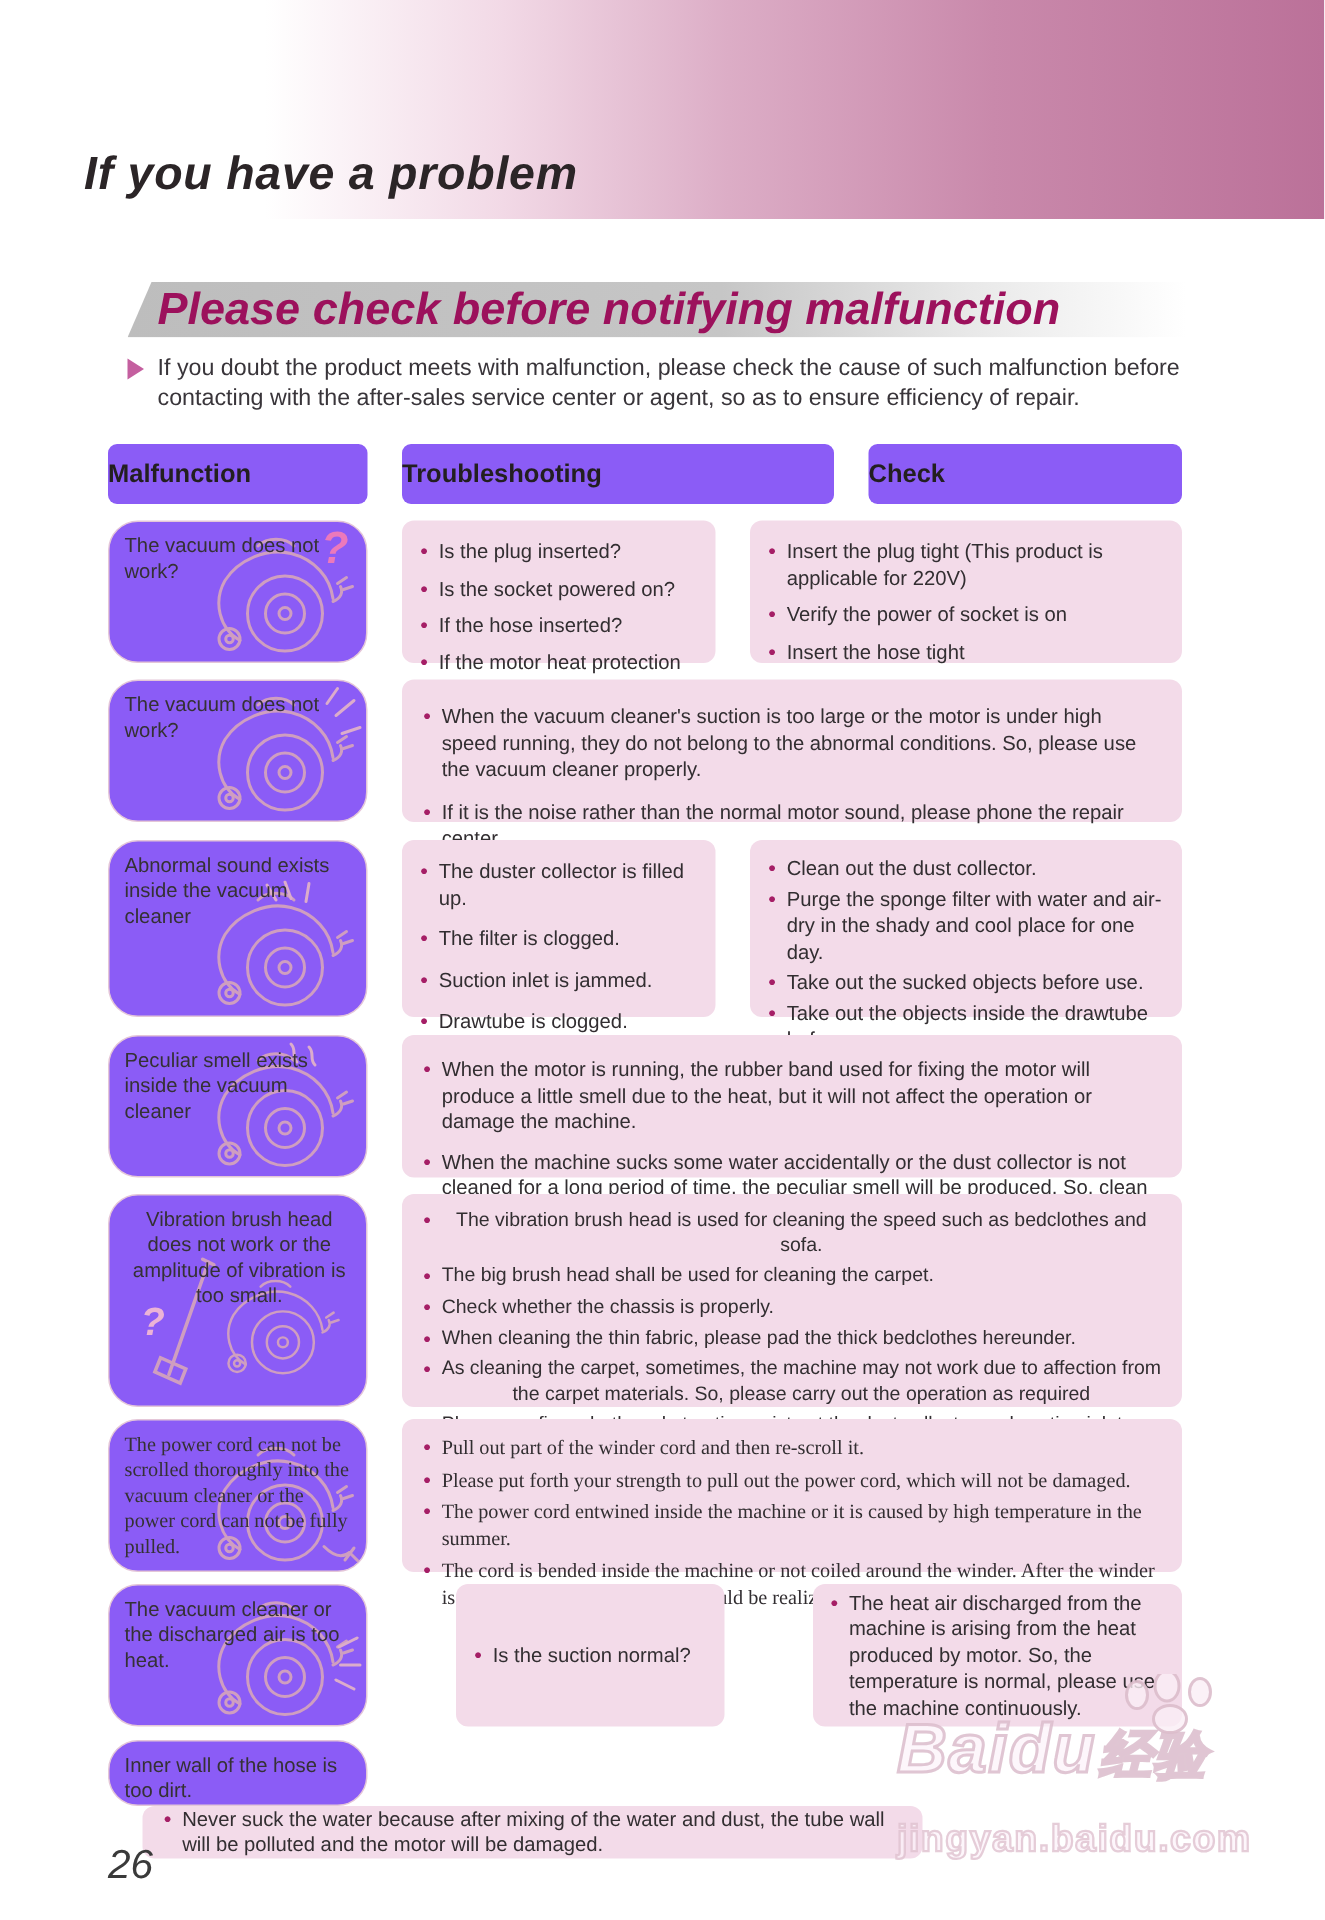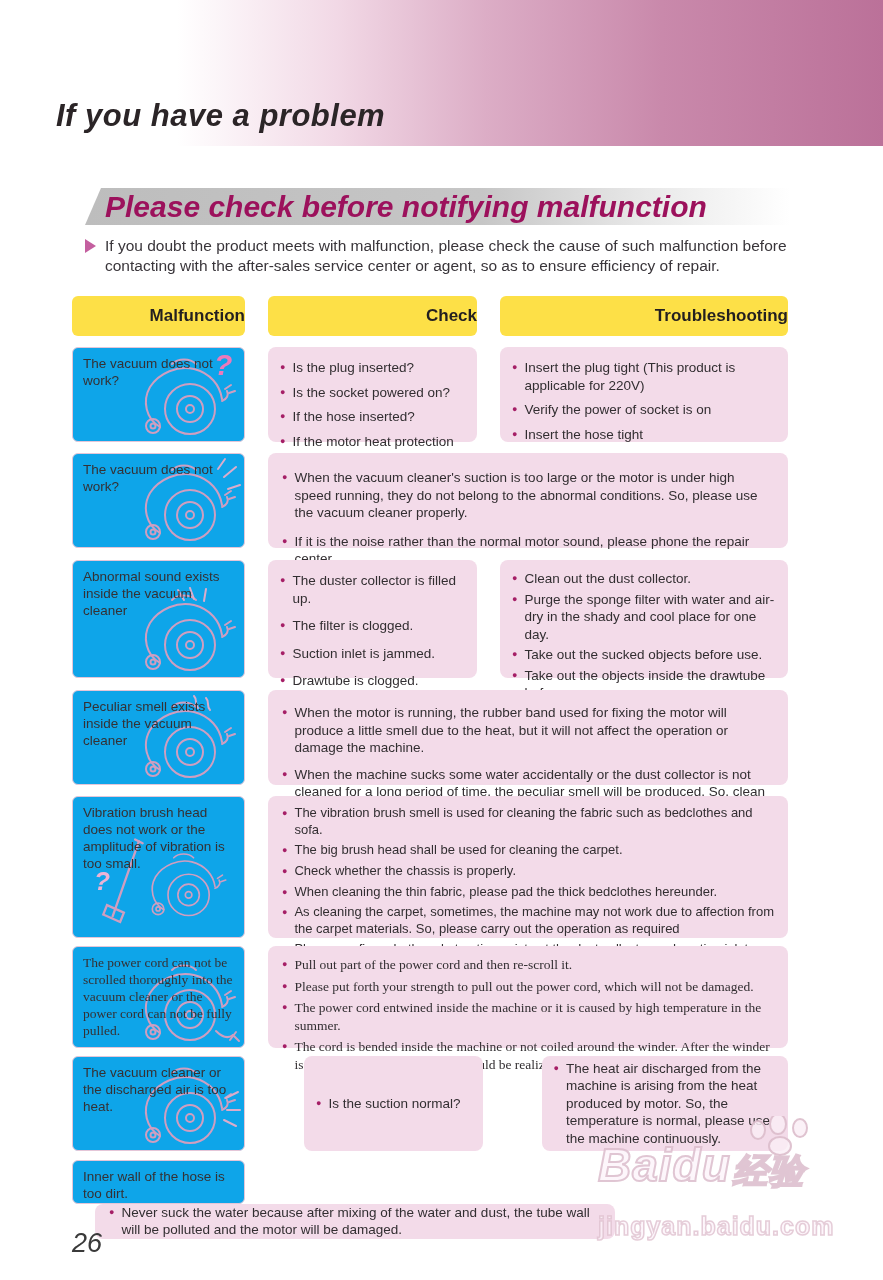--- a/index.html
+++ b/index.html
@@ -13,25 +13,25 @@
         background:linear-gradient(90deg,#bdbdbd 0%,#c6c6c6 55%,rgba(214,214,214,.55) 78%,rgba(230,230,230,0) 98%);
         clip-path:polygon(16px 0,100% 0,100% 100%,0 100%);}
   .section-heading{font-size:30px;font-weight:bold;font-style:italic;color:#9c115c;
         line-height:37px;padding-left:20px;white-space:nowrap;}
   .intro{position:absolute;left:85px;top:236px;width:750px;display:flex;}
   .intro-arrow{width:0;height:0;border-left:11px solid #c45f9f;border-top:7px solid transparent;
         border-bottom:7px solid transparent;margin:3px 9px 0 0;flex:none;}
   .intro-text{font-size:15.5px;line-height:1.32;color:#39353a;}
   .tbl{position:absolute;left:72px;top:296px;width:716px;}
   .hdr-row{display:flex;margin-bottom:11px;}
-  .pill{background:#fde047;border-radius:6px;height:40px;line-height:40px;text-align:right;
+  .pill{background:#8b5cf6;border-radius:6px;height:40px;line-height:40px;text-align:left;
         font-size:17px;font-weight:bold;color:#231f20;}
   .pill.c0{width:173px;}  .pill.c1{width:209px;margin-left:23px;}  .pill.c2{width:288px;margin-left:23px;}
   .row{display:flex;align-items:stretch;}
-  .malf{width:173px;flex:none;background:#0ea5e9;border:1.5px solid #e4c6d8;border-radius:6px;
+  .malf{width:173px;flex:none;background:#8b5cf6;border:1.5px solid #e4c6d8;border-radius:20px;
         box-sizing:border-box;position:relative;overflow:hidden;}
   .malf-text{position:relative;z-index:2;padding:8px 8px 0 10px;font-size:13.5px;line-height:1.25;color:#353134;}
   .malf svg{position:absolute;right:2px;bottom:2px;z-index:1;}
   .pinkbox{background:#f3dbe9;border-radius:8px;box-sizing:border-box;}
   .check{width:209px;margin-left:23px;padding:12px 8px 0 12px;}
   .trouble{width:288px;margin-left:23px;padding:12px 8px 0 12px;}
   .spanbox{width:520px;margin-left:23px;padding:12px 14px 0 14px;}
   .itm{display:flex;align-items:flex-start;margin-bottom:7px;}
   .itm .b{color:#a51e66;font-size:9px;line-height:1;margin:4px 7px 0 0;flex:none;}
   .itm .t{font-size:13.5px;line-height:1.3;color:#322e31;}
@@ -70,22 +70,22 @@
   </div>
 
   <div class="intro">
     <span class="intro-arrow"></span>
     <span class="intro-text">If you doubt the product meets with malfunction, please check the cause of such malfunction before contacting with the after-sales service center or agent, so as to ensure efficiency of repair.</span>
   </div>
 
   <div class="tbl">
     <div class="hdr-row">
       <div class="pill c0">Malfunction</div>
+      <div class="pill c2">Troubleshooting</div>
       <div class="pill c1">Check</div>
-      <div class="pill c2">Troubleshooting</div>
     </div>
     <div id="rows">
         <div class="row r0" style="height: 95px; margin-bottom: 11px;">
           <div class="malf">
             <div class="malf-text">The vacuum does not work?</div>
             <svg width="110" height="88" viewBox="0 0 110 88">
               <g transform="" fill="none" stroke="#cf9ec0" stroke-width="2" stroke-linecap="round">
                 <path d="M28 76 C14 68 10 50 18 36 C27 22 46 14 62 18 C78 22 88 34 90 48"></path>
                 <circle cx="58" cy="58" r="25"></circle>
                 <circle cx="58" cy="58" r="13"></circle>
@@ -261,21 +261,21 @@
             <div class="itm">
               <span class="b">●</span>
               <span class="t">When the motor is running, the rubber band used for fixing the motor will produce a little smell due to the heat, but it will not affect the operation or damage the machine.</span>
             </div>
             <div class="itm">
               <span class="b">●</span>
               <span class="t">When the machine sucks some water accidentally or the dust collector is not cleaned for a long period of time, the peculiar smell will be produced. So, clean up the dust collector timely.</span>
             </div>
           </div>
         </div>
-        <div class="row r4" style="height: 142px; margin-bottom: 8px;">
+        <div class="row r4" style="height: 142px; margin-bottom: 8px; text-align: center;">
           <div class="malf">
             <div class="malf-text">Vibration brush head does not work or the amplitude of vibration is too small.</div>
             <svg width="150" height="100" viewBox="0 0 160 105">
               <g fill="none" stroke="#cf9ec0" stroke-width="2.5" stroke-linecap="round">
                 <path d="M50 6 L22 86"></path>
                 <path d="M46 4 L54 8"></path>
                 <path d="M12 84 L30 92 L34 82 L16 74 Z"></path>
               </g>
               <text x="2" y="58" font-size="28" font-weight="bold" font-style="italic" fill="#ecb3d6" font-family="Liberation Sans,sans-serif">?</text>
               <g transform="translate(52,12) scale(0.88)">
@@ -289,21 +289,21 @@
                   <path d="M40 13 C46 7 58 7 64 13"></path>
                   <path d="M90 50 C95 48 97 44 95 40"></path>
                   <path d="M93 38 L99 34 M97 42 L103 40"></path>
                 </g>
               </g>
             </svg>
           </div>
           <div class="pinkbox spanbox">
             <div class="itm">
               <span class="b">●</span>
-              <span class="t">The vibration brush smell is used for cleaning the fabric such as bedclothes and sofa.</span>
+              <span class="t">The vibration brush head is used for cleaning the speed such as bedclothes and sofa.</span>
             </div>
             <div class="itm">
               <span class="b">●</span>
               <span class="t">The big brush head shall be used for cleaning the carpet.</span>
             </div>
             <div class="itm">
               <span class="b">●</span>
               <span class="t">Check whether the chassis is properly.</span>
             </div>
             <div class="itm">
@@ -341,21 +341,21 @@
               </g>
               <g stroke="#cf9ec0" stroke-width="2" fill="none" stroke-linecap="round">
                 <path d="M84 74 C90 80 96 82 101 78"></path>
                 <path d="M101 78 L107 84 M104 75 L98 83"></path>
               </g>
             </svg>
           </div>
           <div class="pinkbox spanbox">
             <div class="itm">
               <span class="b">●</span>
-              <span class="t">Pull out part of the power cord and then re-scroll it.</span>
+              <span class="t">Pull out part of the winder cord and then re-scroll it.</span>
             </div>
             <div class="itm">
               <span class="b">●</span>
               <span class="t">Please put forth your strength to pull out the power cord, which will not be damaged.</span>
             </div>
             <div class="itm">
               <span class="b">●</span>
               <span class="t">The power cord entwined inside the machine or it is caused by high temperature in the summer.</span>
             </div>
             <div class="itm">

